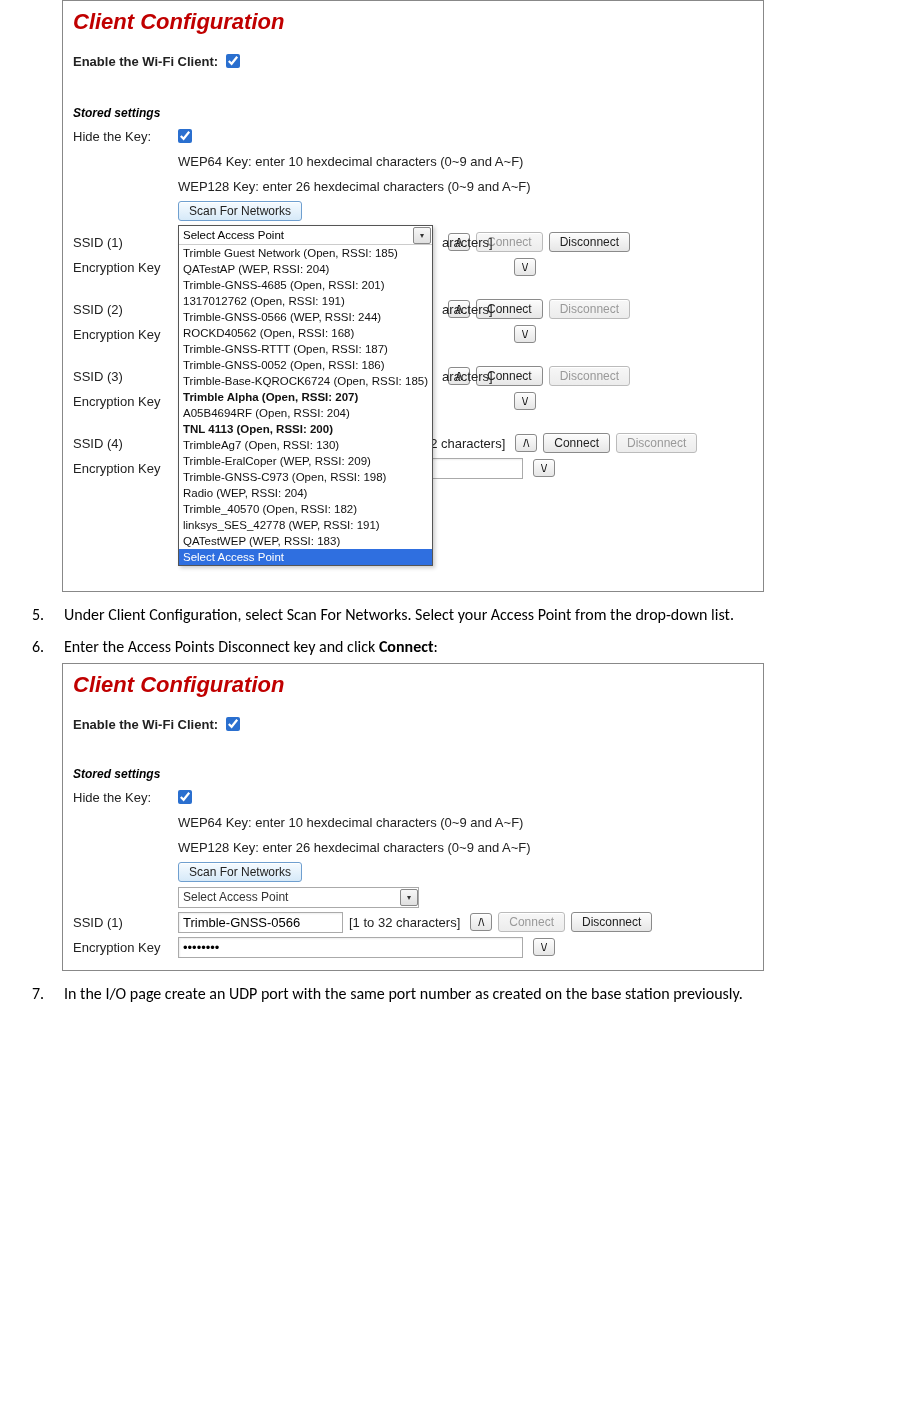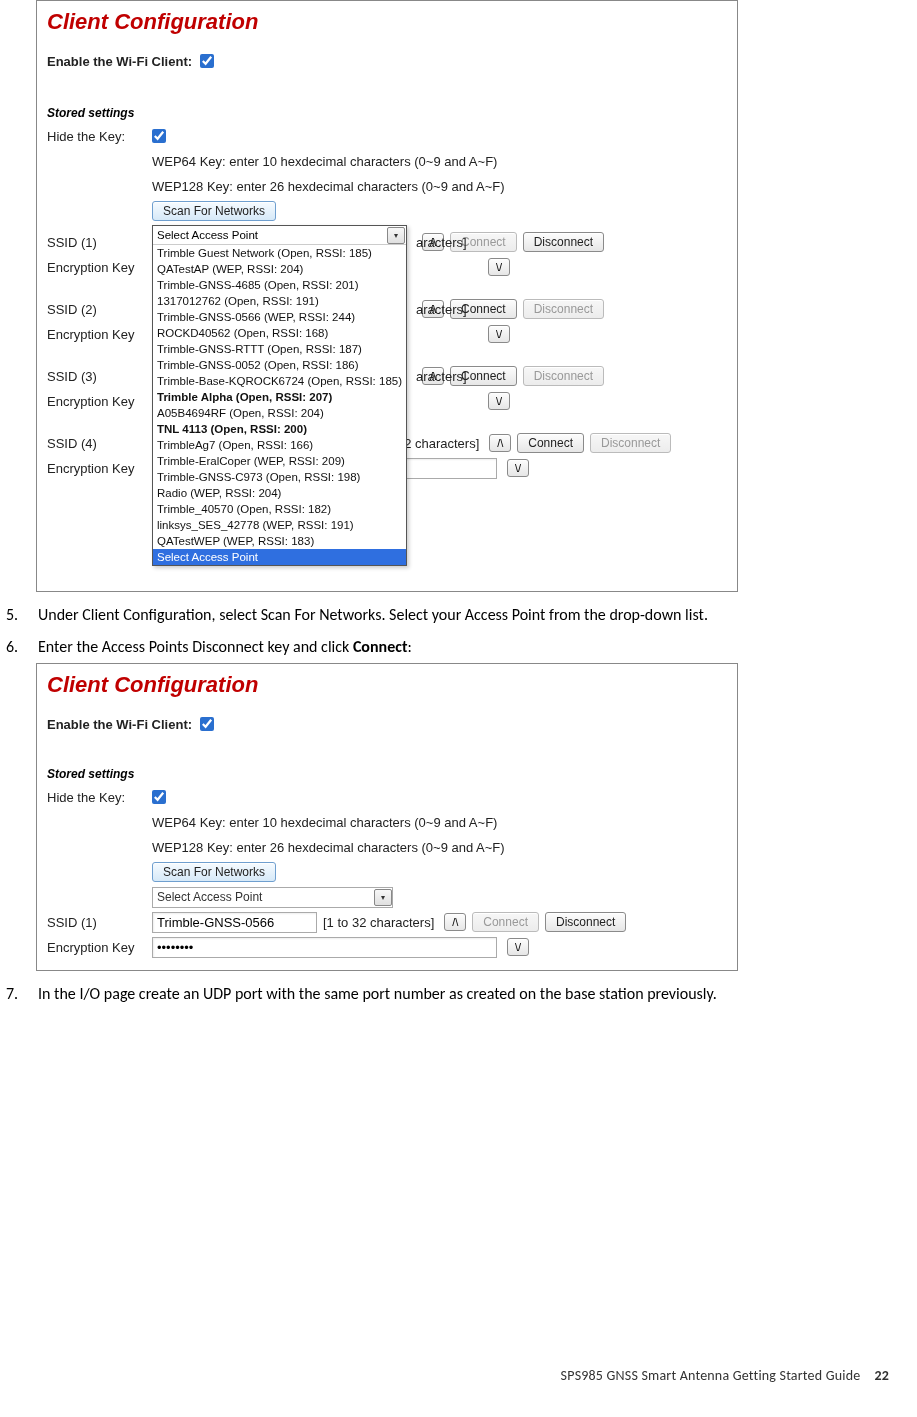--- a/index.html
+++ b/index.html
@@ -5,21 +5,21 @@
   body {
     font-family: Calibri, Arial, sans-serif;
     font-size: 15px;
     margin: 0;
     padding: 0;
     background: #fff;
     color: #000;
     width: 917px;
   }
   .page {
-    padding: 0 20px 20px 38px;
+    padding: 0 20px 20px 64px;
     position: relative;
     min-height: 1380px;
   }
   .panel {
     border: 1px solid #888;
     background: #fff;
     margin-left: -2px;
     margin-bottom: 12px;
     font-family: Arial, sans-serif;
     font-size: 13px;
@@ -255,21 +255,21 @@
         <div class="opt">Trimble-GNSS-4685 (Open, RSSI: 201)</div>
         <div class="opt">1317012762 (Open, RSSI: 191)</div>
         <div class="opt">Trimble-GNSS-0566 (WEP, RSSI: 244)</div>
         <div class="opt">ROCKD40562 (Open, RSSI: 168)</div>
         <div class="opt">Trimble-GNSS-RTTT (Open, RSSI: 187)</div>
         <div class="opt">Trimble-GNSS-0052 (Open, RSSI: 186)</div>
         <div class="opt">Trimble-Base-KQROCK6724 (Open, RSSI: 185)</div>
         <div class="opt boldopt">Trimble Alpha  (Open, RSSI: 207)</div>
         <div class="opt">A05B4694RF (Open, RSSI: 204)</div>
         <div class="opt boldopt">TNL 4113 (Open, RSSI: 200)</div>
-        <div class="opt">TrimbleAg7 (Open, RSSI: 166)</div>
+        <div class="opt">TrimbleAg7 (Open, RSSI: 130)</div>
         <div class="opt">Trimble-EralCoper (WEP, RSSI: 209)</div>
         <div class="opt">Trimble-GNSS-C973 (Open, RSSI: 198)</div>
         <div class="opt">Radio (WEP, RSSI: 204)</div>
         <div class="opt">Trimble_40570 (Open, RSSI: 182)</div>
         <div class="opt">linksys_SES_42778 (WEP, RSSI: 191)</div>
         <div class="opt">QATestWEP (WEP, RSSI: 183)</div>
         <div class="opt sel">Select Access Point</div>
       </div>
 
       <div class="ssid-block first">
@@ -423,17 +423,14 @@
       </div>
 
     </div>
   </div>
 
   <div class="step">
     <div class="num">7.</div>
     <div class="txt">In the I/O page create an UDP port with the same port number as created on the base station previously.</div>
   </div>
 
-  <div class="footer">
-    <span>SPS985 GNSS Smart Antenna Getting Started Guide</span><span class="pg">22</span>
-  </div>
 
 </div>
 
 </body></html>

